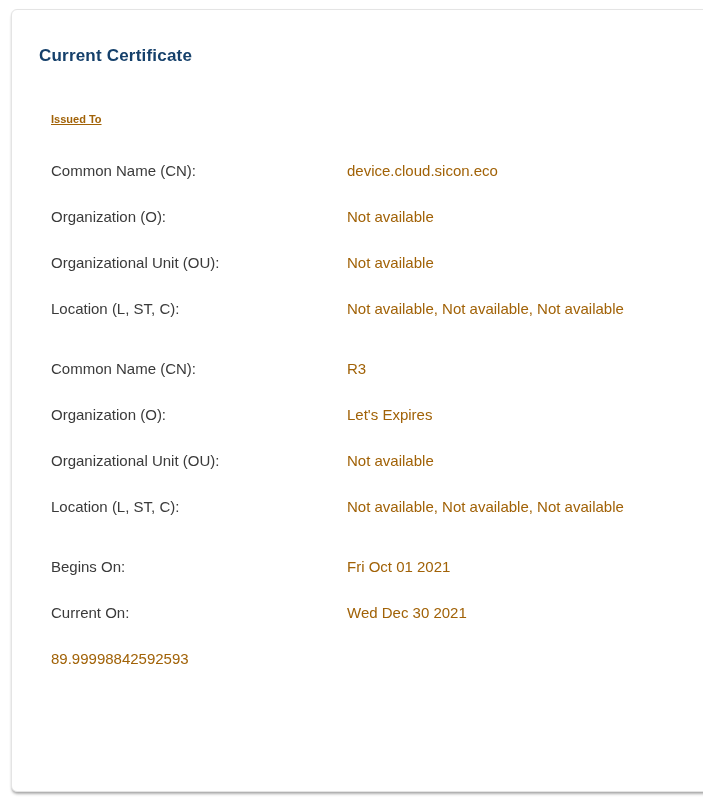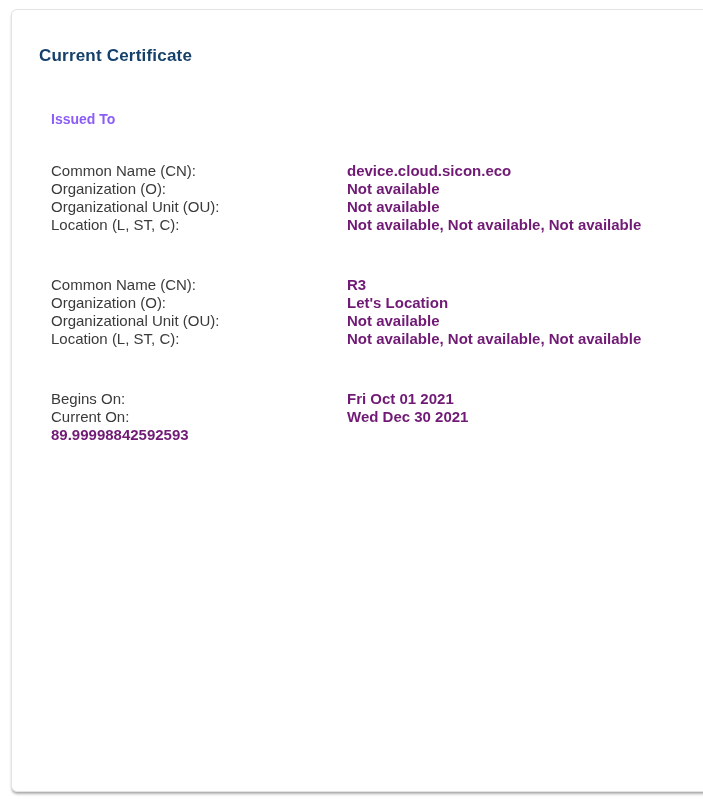--- a/index.html
+++ b/index.html
@@ -31,42 +31,44 @@
     color: #15406b;
     letter-spacing: 0.2px;
   }
   .content {
     margin-left: 39px;
     margin-right: 30px;
   }
   .section { margin-top: 42px; }
   .section.first { margin-top: 44px; }
   .section-heading {
-    font-size: 14px;
+    font-size: 11px;
     line-height: 18px;
     font-weight: bold;
-    color: #8b5cf6;
+    color: #a16207;
     margin: 0 0 34px 0;
+    text-decoration: underline;
   }
   .row {
     display: flex;
     align-items: flex-start;
     font-size: 15px;
     line-height: 18px;
+    margin-top: 28px;
   }
   .row.first { margin-top: 16px; align-items: flex-end; }
   .row .label {
     width: 296px;
     flex-shrink: 0;
     color: #3a3a3a;
     font-weight: normal;
   }
   .row .value {
-    color: #701a75;
-    font-weight: bold;
+    color: #a16207;
+    font-weight: normal;
   }
 </style>
 </head>
 <body>
 
 <div class="card">
   <h2 class="card-title">Current Certificate</h2>
 
   <div class="content">
 
@@ -90,21 +92,21 @@
       </div>
     </div>
 
     <div class="section">
       <div class="row first">
         <span class="label">Common Name (CN):</span>
         <span class="value">R3</span>
       </div>
       <div class="row">
         <span class="label">Organization (O):</span>
-        <span class="value">Let's Location</span>
+        <span class="value">Let's Expires</span>
       </div>
       <div class="row">
         <span class="label">Organizational Unit (OU):</span>
         <span class="value">Not available</span>
       </div>
       <div class="row">
         <span class="label">Location (L, ST, C):</span>
         <span class="value">Not available, Not available, Not available</span>
       </div>
     </div>

